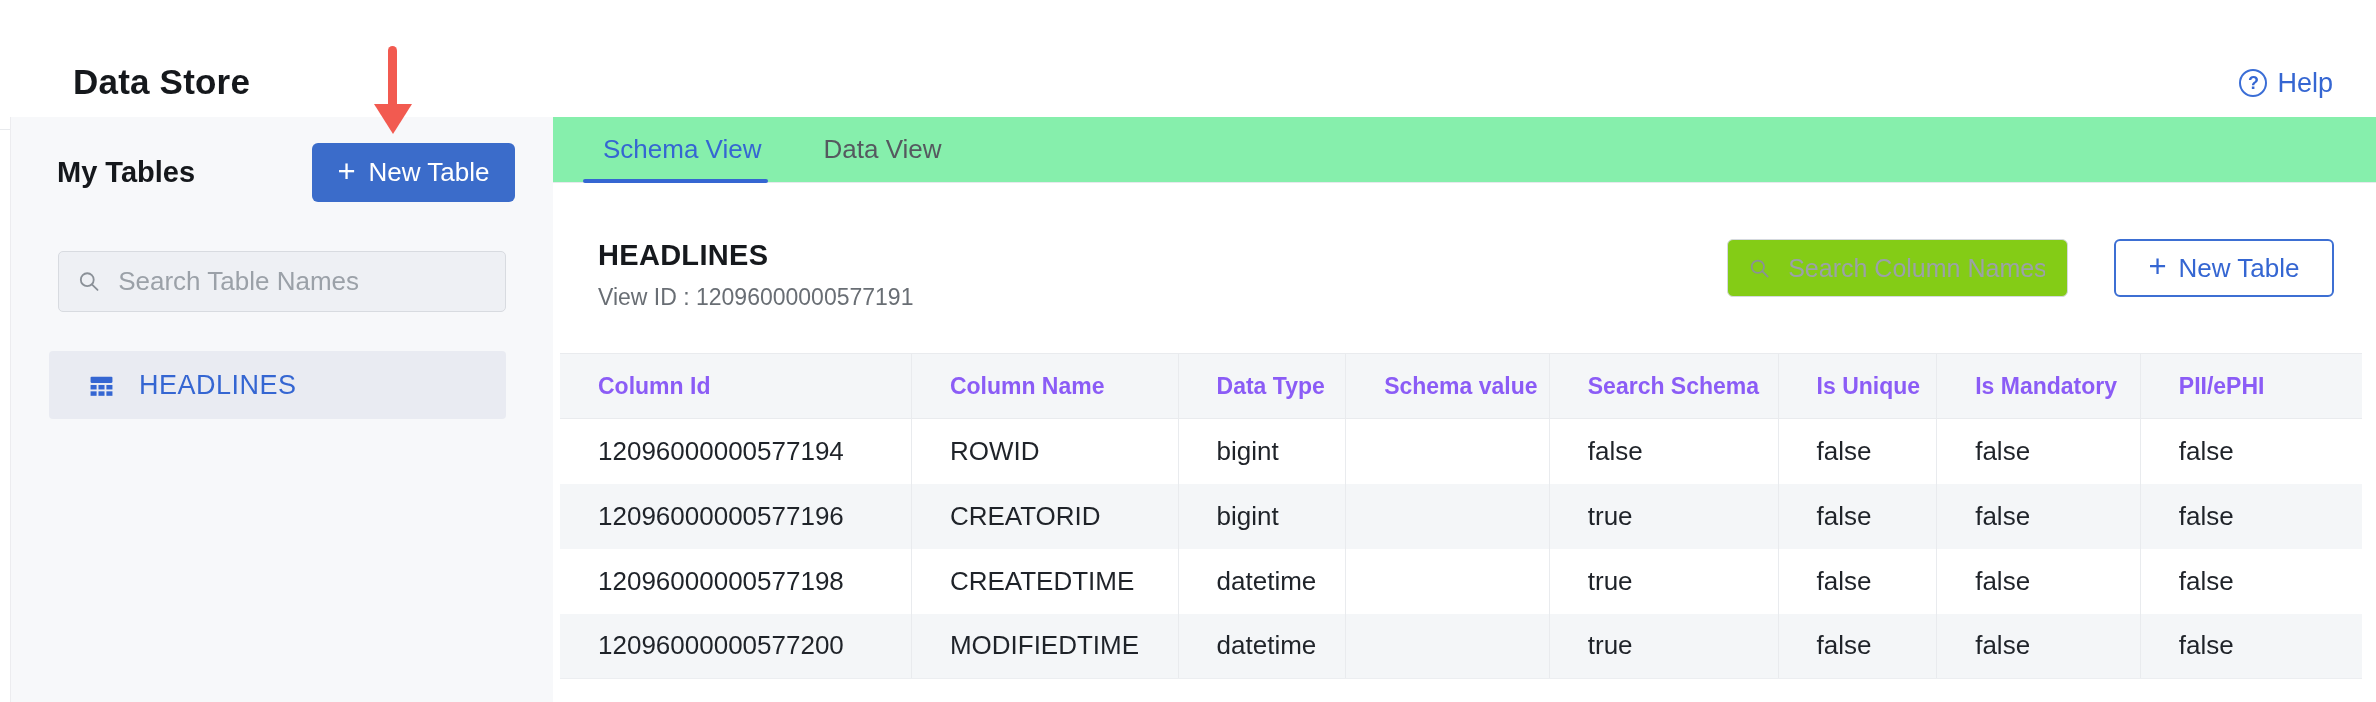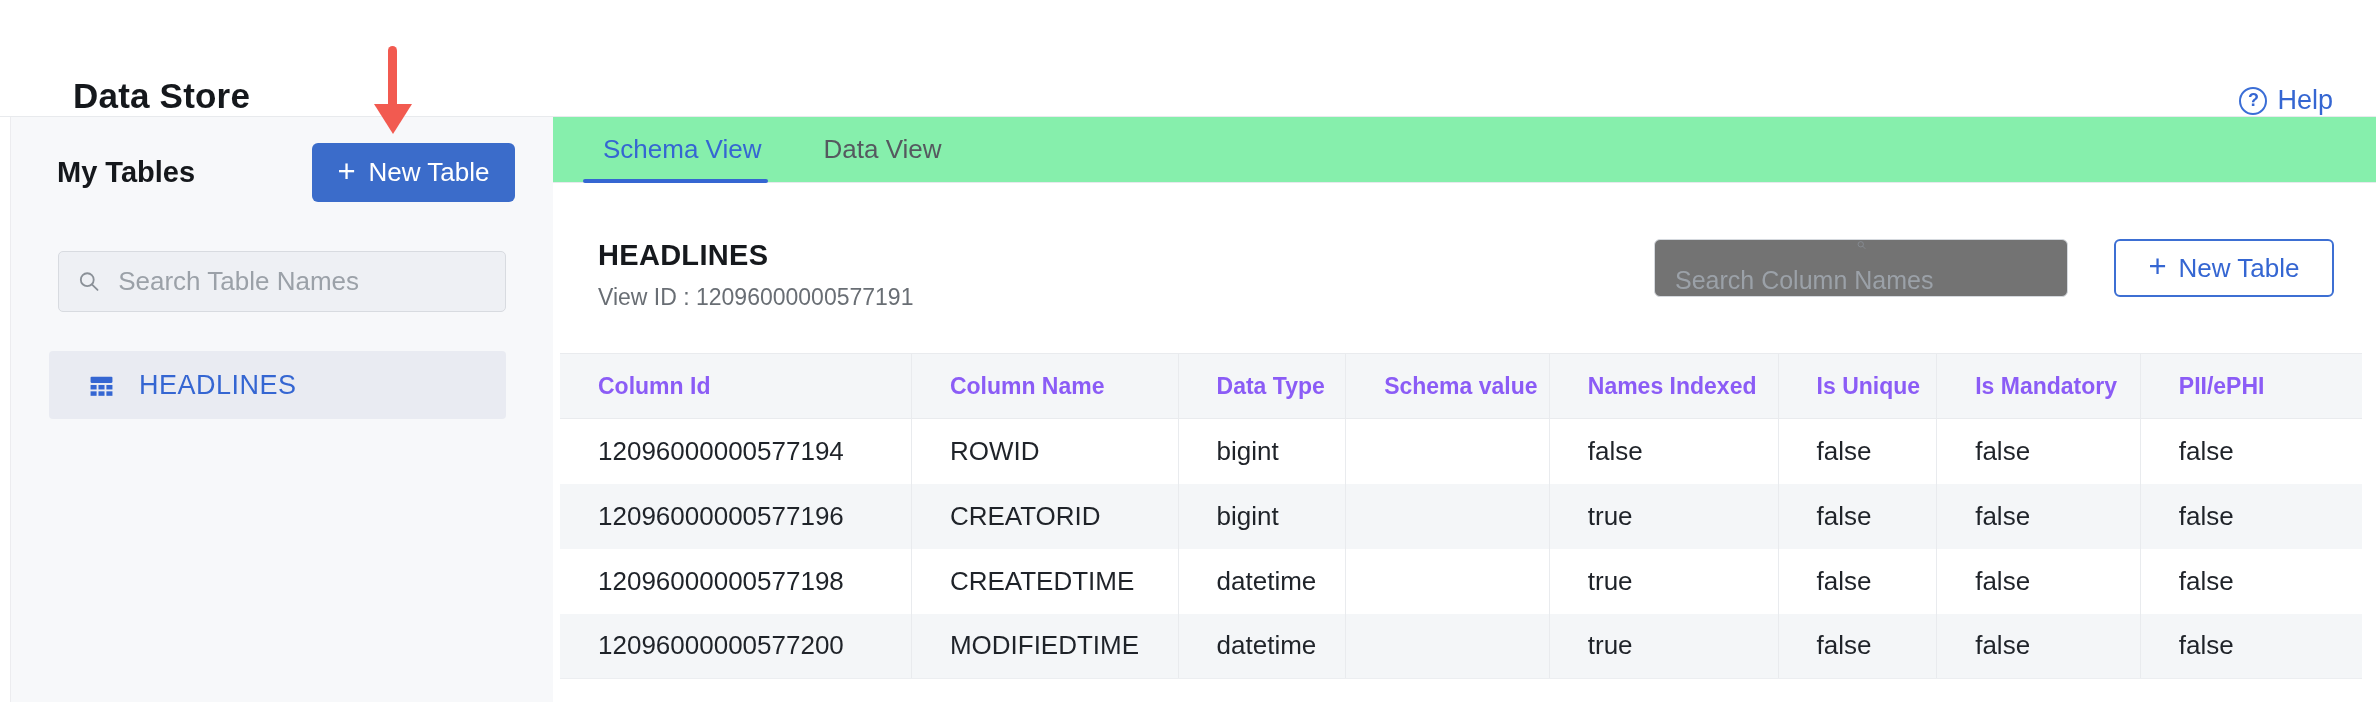--- a/index.html
+++ b/index.html
@@ -1,22 +1,22 @@
 <!DOCTYPE html>
 <html><head>
 <meta charset="utf-8">
 <style>
   html,body{margin:0;padding:0;background:#fff;}
   .page{position:relative;width:2376px;height:702px;overflow:hidden;background:#ffffff;
         font-family:"Liberation Sans",sans-serif;color:#1c2024;}
 
   
-  .topbar{position:absolute;left:0;top:0;width:100%;height:117px;background:#fff;
+  .topbar{position:absolute;left:0;top:13px;width:100%;height:117px;background:#fff;
           border-bottom:1px solid #e8eaed;box-sizing:border-box;
-          display:flex;justify-content:space-between;align-items:flex-end;
+          display:flex;justify-content:space-between;align-items:center;
           padding:22px 43px 0 73px;}
   .app-title{font-size:35px;font-weight:700;color:#15181c;letter-spacing:.2px;}
   .help{display:flex;align-items:center;gap:10px;color:#3566d2;font-size:27px;cursor:pointer;margin-top:2px;}
   .help-q{width:28px;height:28px;border:2px solid #3b6ed6;border-radius:50%;box-sizing:border-box;
           display:flex;align-items:center;justify-content:center;font-size:18px;font-weight:700;}
 
   
   .sidebar{position:absolute;left:10px;top:117px;width:543px;bottom:0;background:#f7f8fa;
            border-left:1px solid #ececef;box-sizing:border-box;}
   .sidebar-head{display:flex;align-items:center;justify-content:space-between;
@@ -53,23 +53,23 @@
   .tab.active{color:#3566d2;}
   .tab.active::after{content:"";position:absolute;left:-20px;right:-6px;bottom:-1px;height:4px;
                      background:#3566d2;border-radius:2px;}
 
   .content{position:absolute;top:66px;left:0;right:0;bottom:0;}
   .content-head{position:absolute;top:56px;left:45px;right:42px;display:flex;
                 justify-content:space-between;align-items:flex-start;}
   .entity-title{font-size:29px;font-weight:700;color:#16191d;letter-spacing:.3px;}
   .entity-id{font-size:23px;color:#696e74;margin-top:12px;}
   .head-actions{display:flex;align-items:flex-start;gap:46px;}
-  .col-search{width:414px;height:58px;box-sizing:border-box;background:#737373;
+  .col-search{width:341px;height:58px;box-sizing:border-box;background:#84cc16;
               border:1px solid #d5d9de;border-radius:6px;display:flex;align-items:center;
-              padding:0 20px;gap:15px;flex-direction:column;}
+              padding:0 20px;gap:15px;}
   .col-search input{border:none;outline:none;background:transparent;font-family:inherit;
                     font-size:25px;color:#1c2024;width:100%;}
   .col-search input::placeholder{color:#9ba1a8;}
   .btn-new-col{width:220px;height:58px;box-sizing:border-box;background:#fff;
                border:2px solid #3d6fd3;border-radius:6px;color:#3566d2;font-size:26px;
                font-family:inherit;display:flex;align-items:center;justify-content:center;
                gap:12px;cursor:pointer;}
   .btn-new-col .plus{font-size:31px;font-weight:300;line-height:1;margin-top:-3px;}
 
   
@@ -173,21 +173,21 @@
               <col style="width:8.8%">
               <col style="width:11.3%">
               <col style="width:12.3%">
           </colgroup>
           <thead>
             <tr>
               <th>Column Id</th>
               <th>Column Name</th>
               <th>Data Type</th>
               <th>Schema value</th>
-              <th>Names Indexed</th>
+              <th>Search Schema</th>
               <th>Is Unique</th>
               <th>Is Mandatory</th>
               <th>PII/ePHI</th>
             </tr>
           </thead>
           <tbody>
             <tr>
               <td>12096000000577194</td>
               <td>ROWID</td>
               <td>bigint</td>

